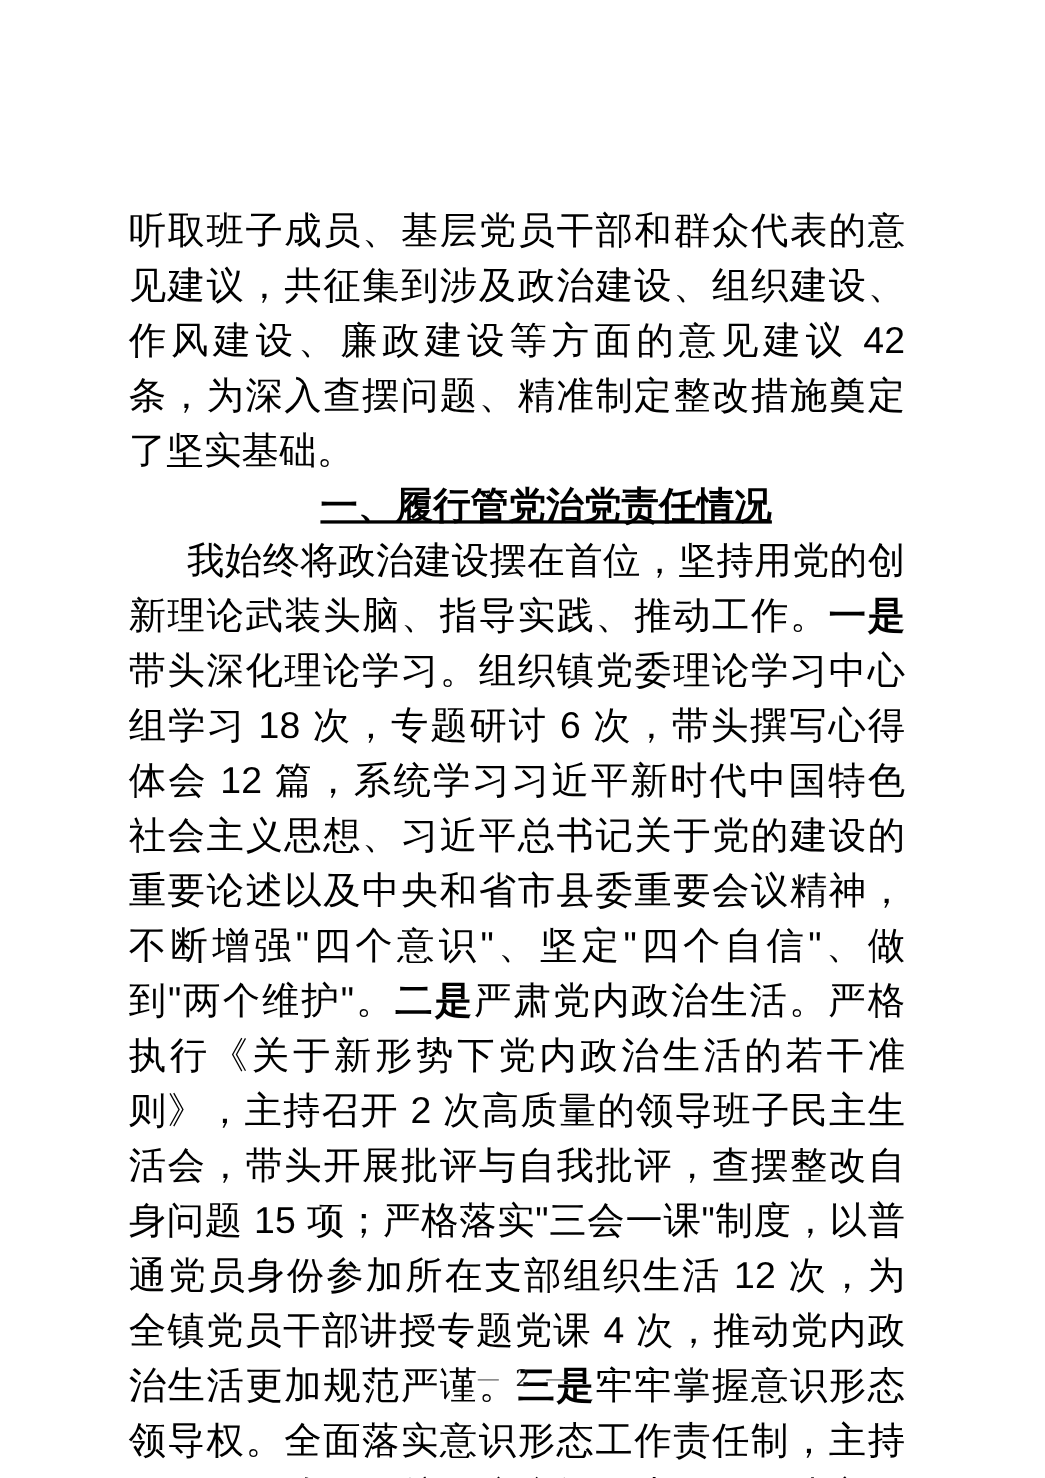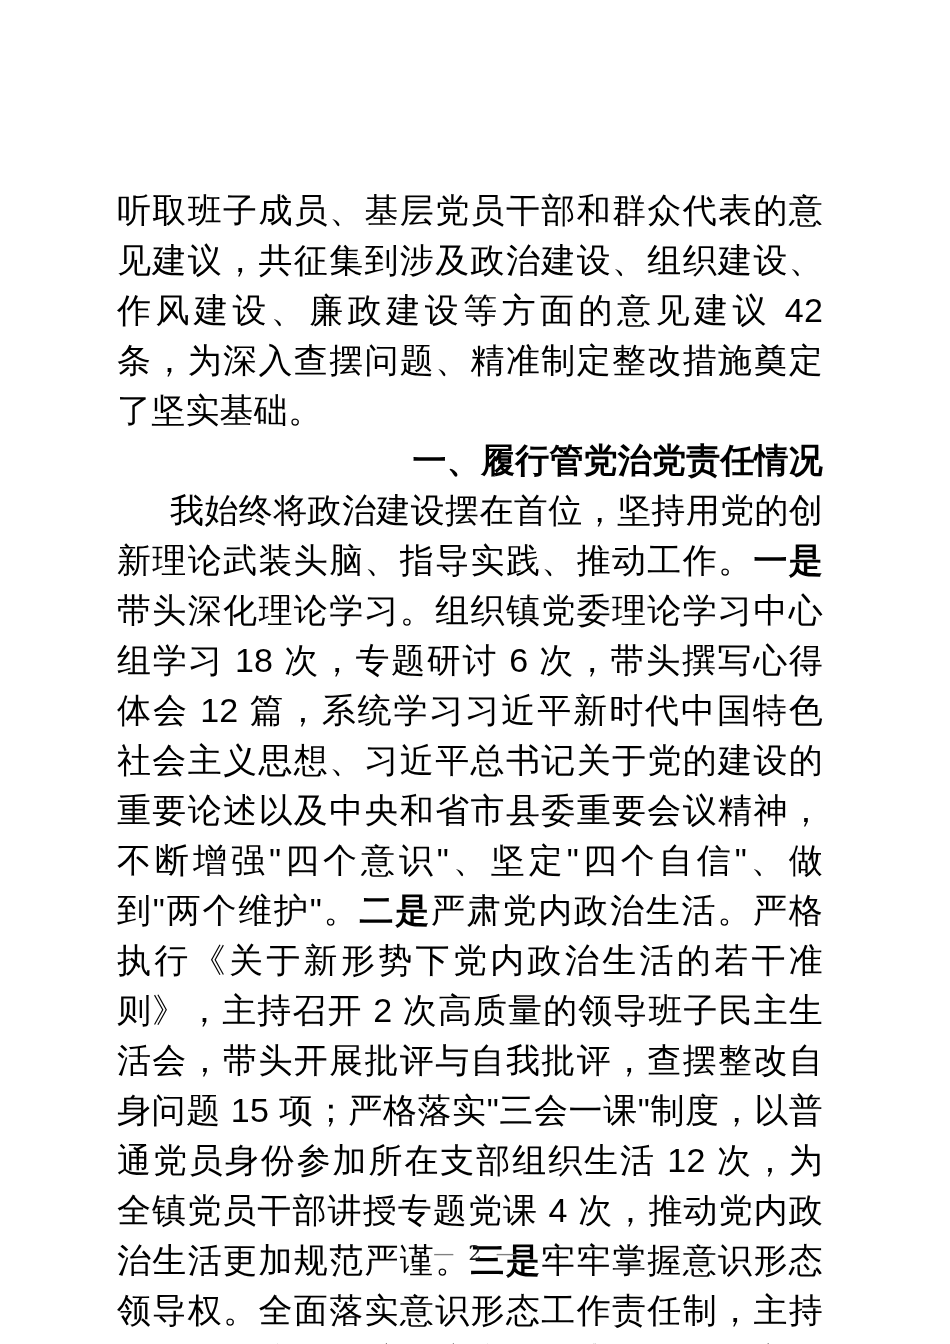--- a/index.html
+++ b/index.html
@@ -33,21 +33,22 @@
   }
   p.block {
     margin: 0;
     padding: 0;
   }
   p.block.indent {
     text-indent: 53px;
   }
   p.heading-1, p.heading-2 {
     font-weight: bold;
-    text-align: right;
+    text-align: center;
+    text-decoration: underline;
   }
   span.run { font-weight: normal; }
   span.run.bold { font-weight: bold; }
   .page-footer {
     position: absolute;
     top: 1239px;
     left: 0;
     width: 100%;
     text-align: center;
     font-family: "DejaVu Serif", "Liberation Serif", serif;

